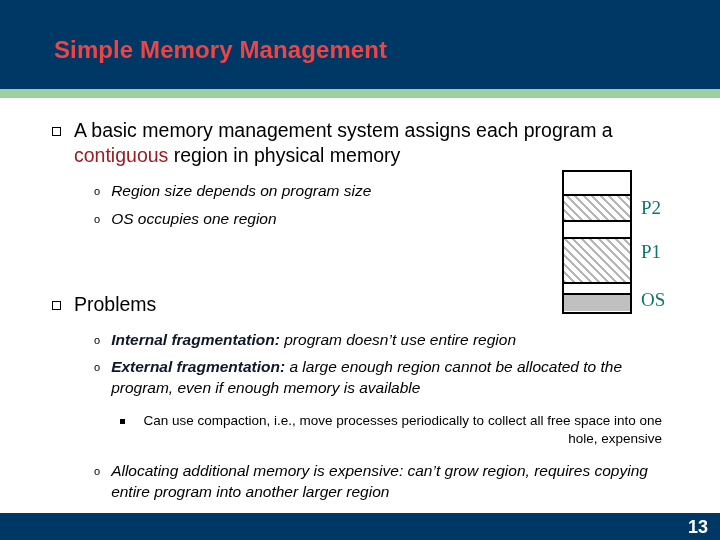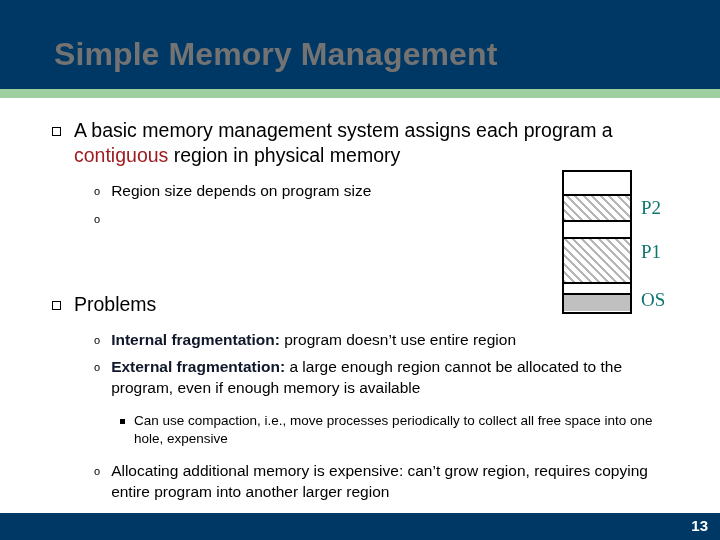--- a/index.html
+++ b/index.html
@@ -18,39 +18,39 @@
     background: #ffffff;
   }
   
   .header-band {
     position: absolute; left: 0; top: 0;
     width: 720px; height: 89px;
     background: #003865;
   }
   .header-title {
     position: absolute; left: 54px; top: 36px;
-    font-size: 32px; font-weight: bold;
-    color: #737373;
+    font-size: 24px; font-weight: bold;
+    color: #ef4444;
     letter-spacing: 0.1px;
     white-space: nowrap;
   }
   .green-band {
     position: absolute; left: 0; top: 89px;
     width: 720px; height: 9px;
     background: #9ecf9e;
   }
   
   .footer-band {
     position: absolute; left: 0; top: 513px;
     width: 720px; height: 27px;
     background: #003865;
   }
   .page-number {
     position: absolute; right: 12px; top: 517px;
-    font-size: 15px; font-weight: bold;
+    font-size: 18px; font-weight: bold;
     color: #ffffff;
   }
   
   .body {
     position: absolute; left: 0; top: 102px;
     width: 720px; height: 364px;
   }
   .row {
     position: absolute;
     display: flex;
@@ -90,30 +90,30 @@
   .lvl1 .marker { margin-top: 9px; margin-right: 13px; }
   .lvl1 .content { max-width: 560px; }
 
   
   .lvl2 {
     left: 94px; width: 575px;
     font-size: 15.5px;
     line-height: 21px;
   }
   .lvl2 .marker { margin-top: 6px; margin-right: 11px; }
-  .lvl2 .content { max-width: 560px; }
+  .lvl2 .content { max-width: 560px; font-style: italic; }
 
   
   .lvl3 {
     left: 120px; width: 545px;
     font-size: 13.5px;
     line-height: 18px;
   }
   .lvl3 .marker { margin-top: 7px; margin-right: 9px; }
-  .lvl3 .content { max-width: 528px; }
+  .lvl3 .content { max-width: 528px; text-align: right; }
 
   
   .memdiag {
     position: absolute;
     left: 562px; top: 170px;
     width: 70px; height: 144px;
     border: 2.5px solid #000;
     box-sizing: border-box;
     background: #ffffff;
   }
@@ -159,20 +159,21 @@
       <span class="content"><span class="txt">A basic memory management system assigns each program a </span><span class="red">contiguous</span><span class="txt"> region in physical memory</span></span>
     </div>
 
     <div class="row lvl2" style="top:78px;">
       <span class="marker bullet-o">o</span>
       <span class="content">Region size depends on program size</span>
     </div>
 
     <div class="row lvl2" style="top:106px;">
       <span class="marker bullet-o">o</span>
+      <span class="content">OS occupies one region</span>
     </div>
 
     <div class="row lvl1" style="top:190px;">
       <span class="marker bullet-sq-hollow"></span>
       <span class="content">Problems</span>
     </div>
 
     <div class="row lvl2" style="top:227px;">
       <span class="marker bullet-o">o</span>
       <span class="content"><span class="red-b">Internal fragmentation:</span><span class="txt"> program doesn’t use entire region</span></span>

